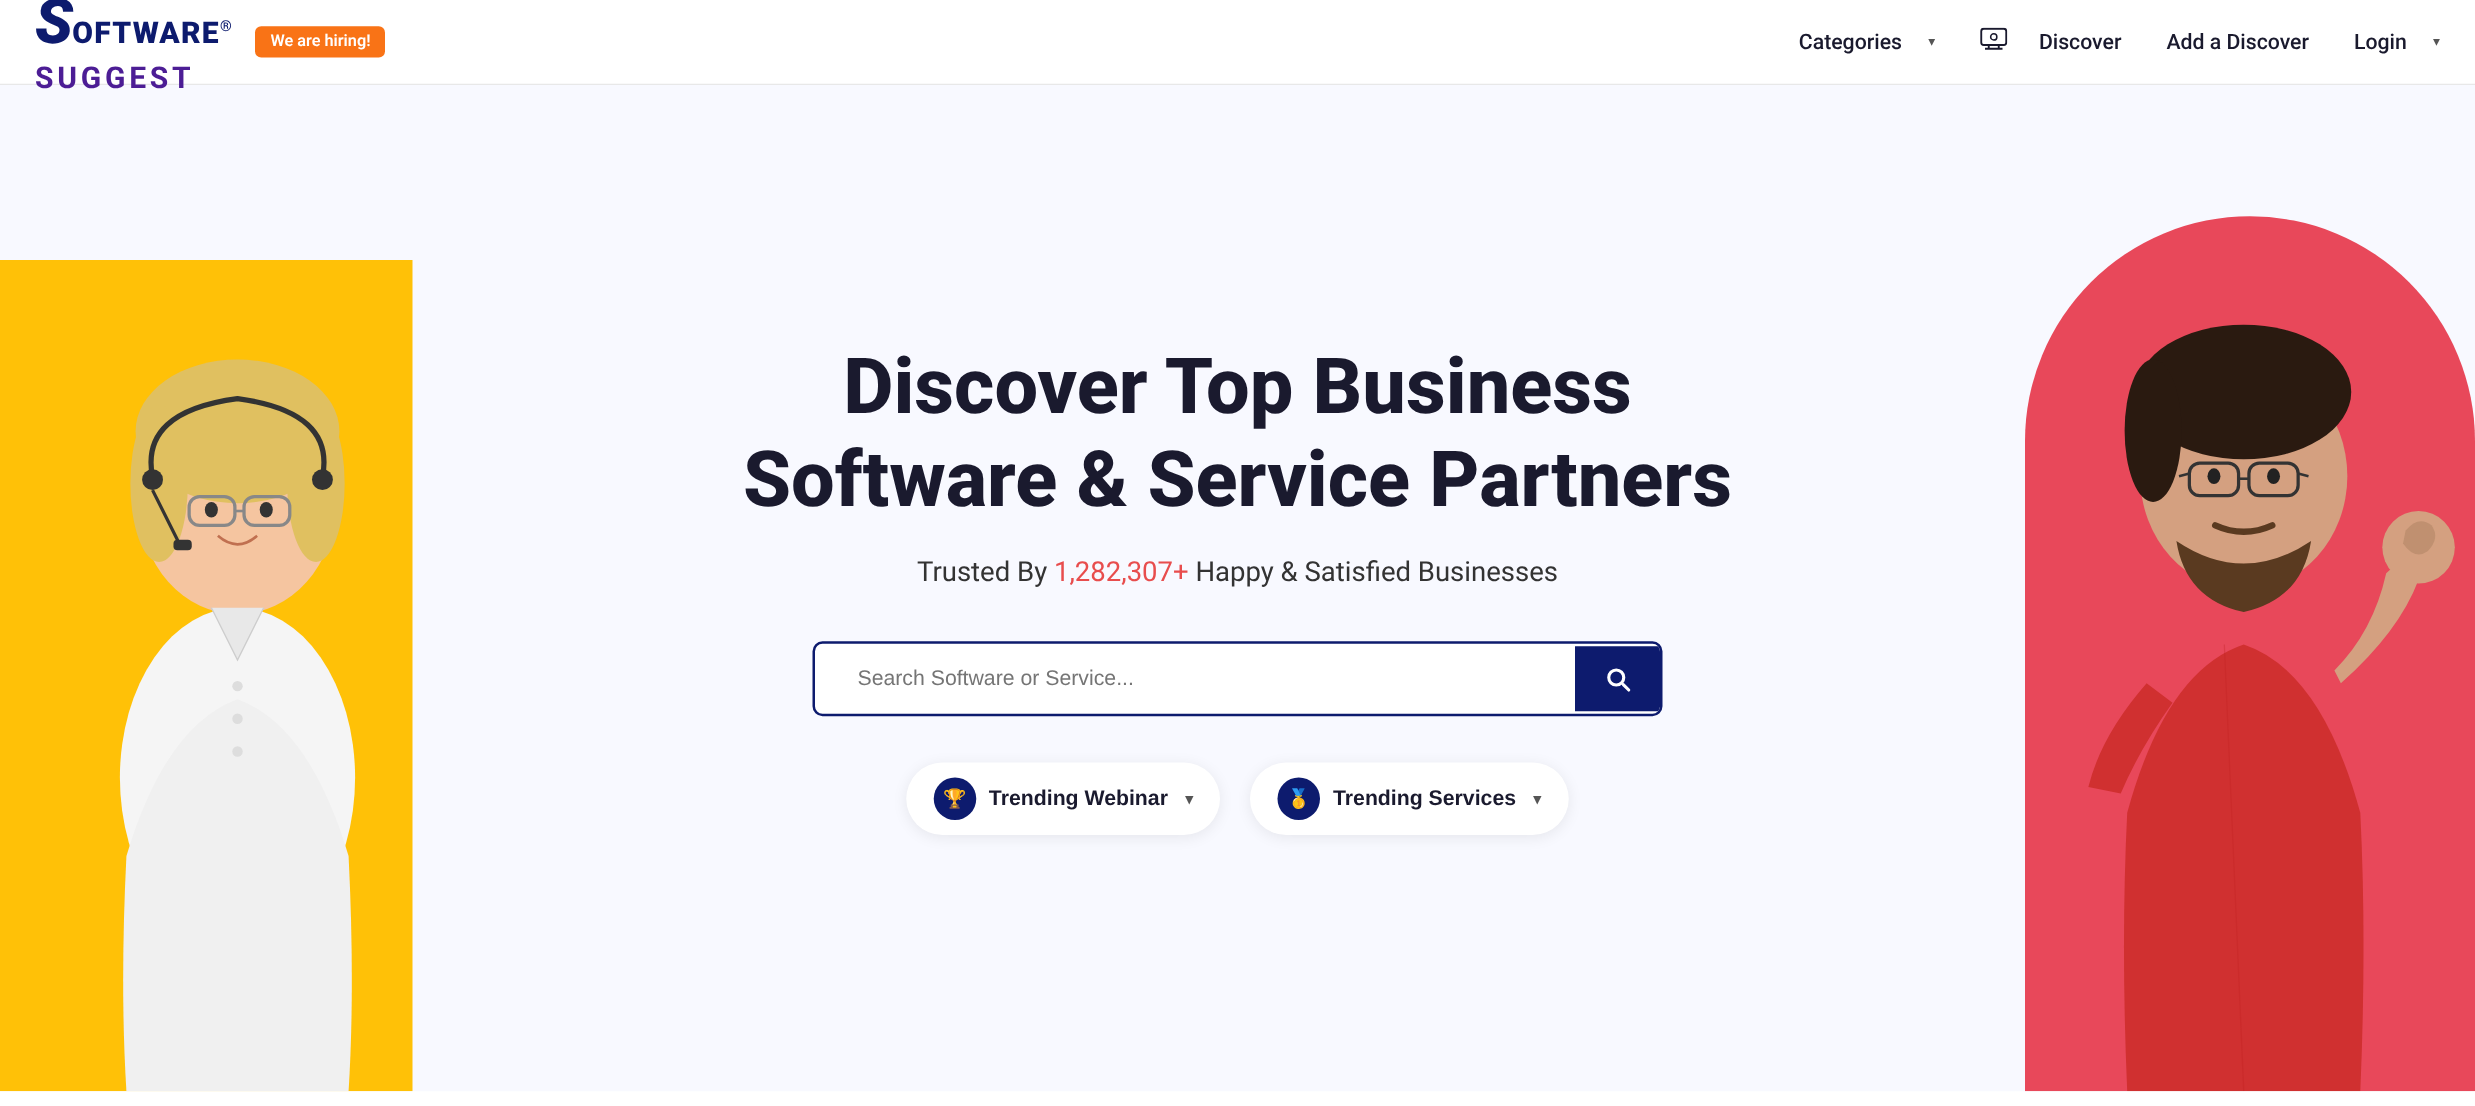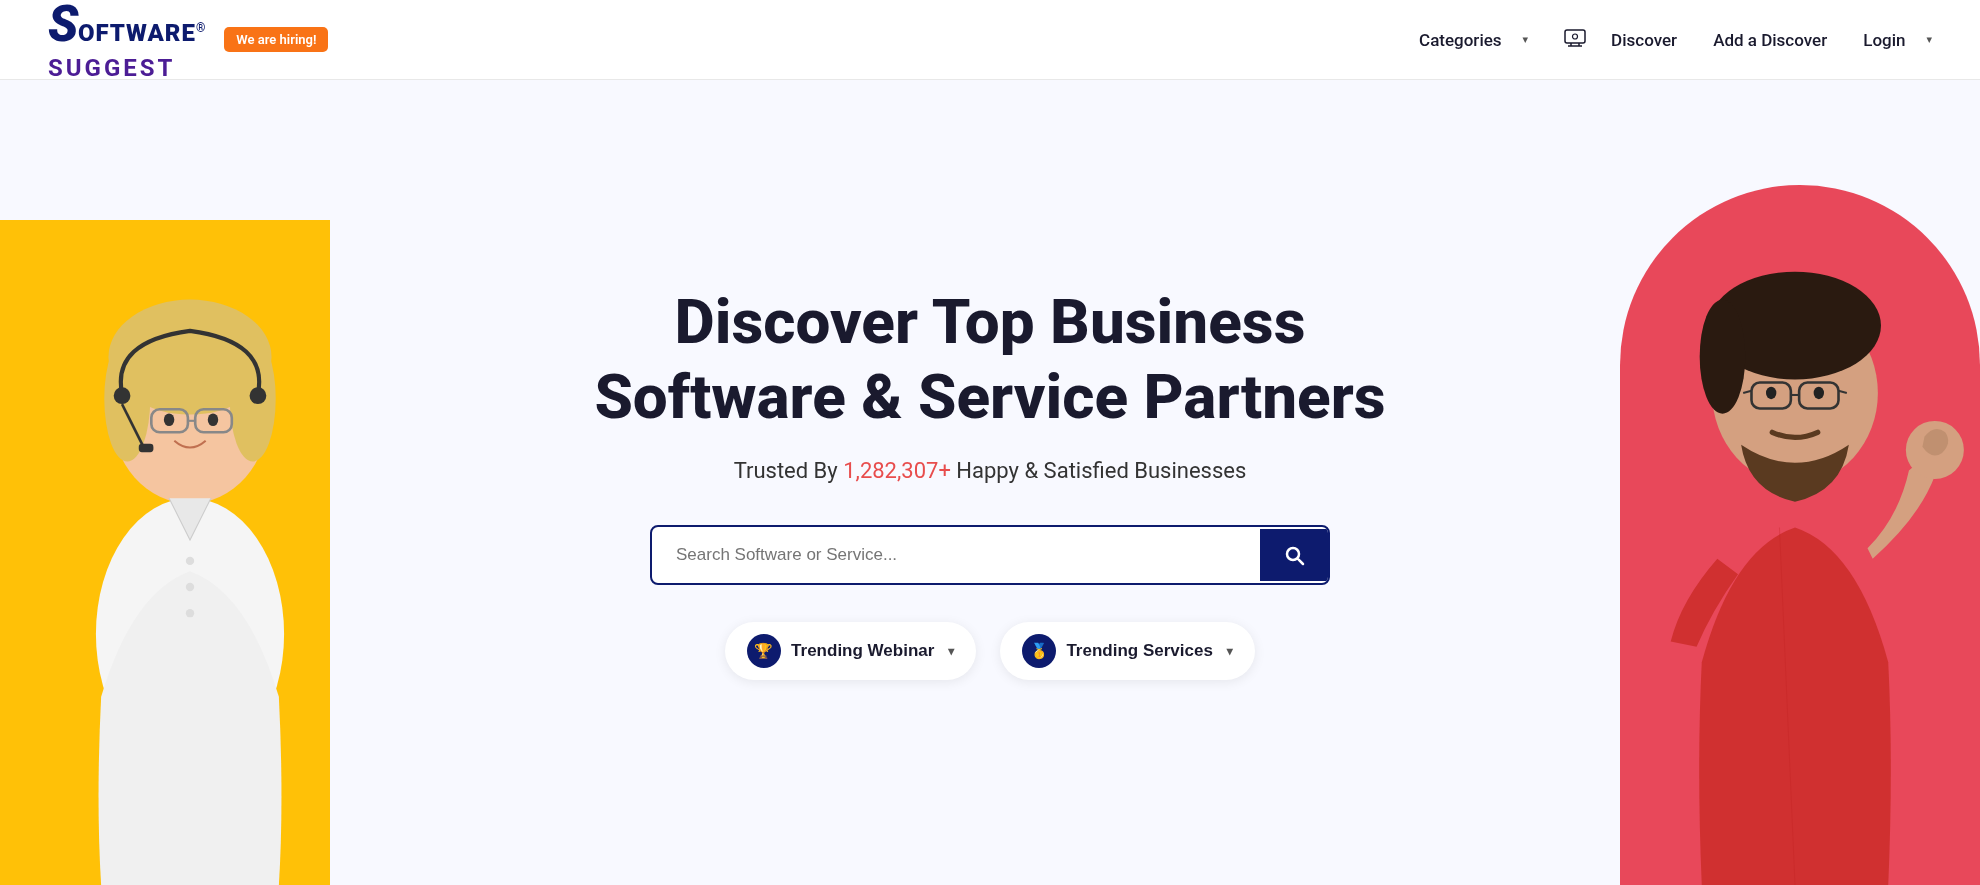--- a/index.html
+++ b/index.html
@@ -14,22 +14,22 @@
       width: 1980px;
       min-height: 885px;
       overflow-x: hidden;
     }
 
     
     .navbar {
       display: flex;
       align-items: center;
       justify-content: space-between;
-      padding: 0 48px;
-      height: 80px;
+      padding: 0 28px;
+      height: 68px;
       background: #fff;
       border-bottom: 1px solid #e8e8e8;
       position: relative;
       z-index: 10;
     }
 
     .nav-logo {
       display: flex;
       align-items: center;
       gap: 10px;
@@ -165,20 +165,21 @@
 
     .search-container {
       display: flex;
       align-items: center;
       background: #fff;
       border: 2px solid #0d1b6e;
       border-radius: 8px;
       overflow: hidden;
       margin: 0 auto 37px;
       max-width: 680px;
+      padding-left: 10px;
     }
 
     .search-input {
       flex: 1;
       border: none;
       outline: none;
       padding: 18px 24px;
       font-size: 17px;
       color: #888;
       background: transparent;

